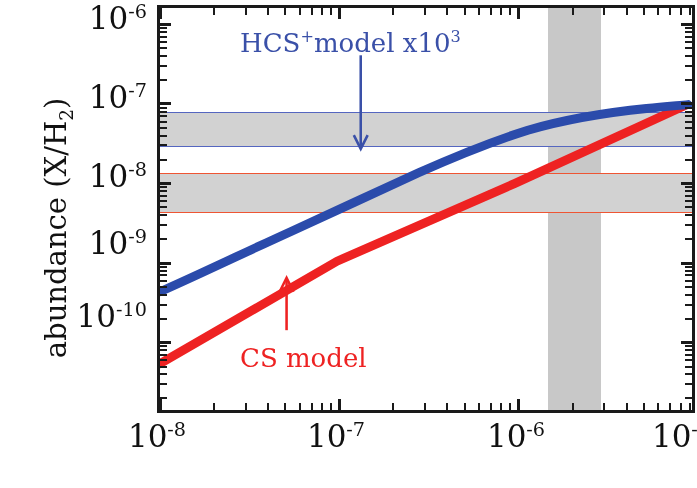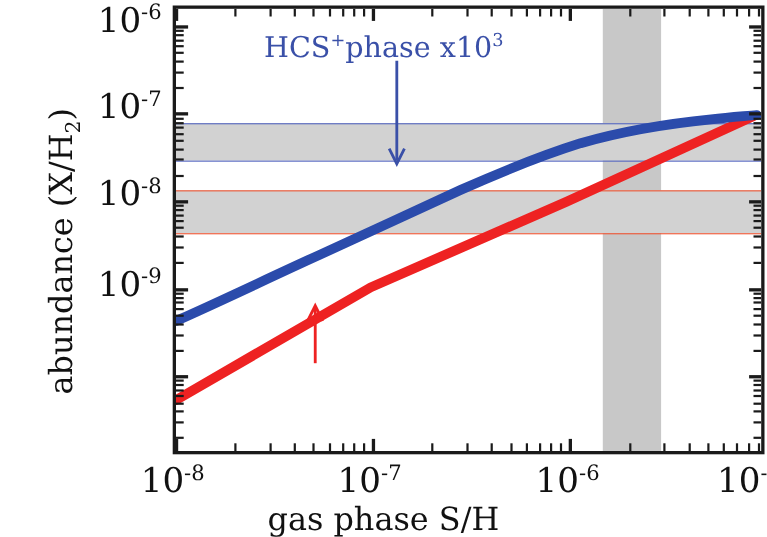--- a/index.html
+++ b/index.html
@@ -50,31 +50,31 @@
 </style>
 </head>
 <body>
 
 <div id="figure">
 
   <div id="ylabels">
     <div class="ytick-label" style="top:18px;"><span>10</span><span class="sup">-6</span></div>
     <div class="ytick-label" style="top:97px;"><span>10</span><span class="sup">-7</span></div>
     <div class="ytick-label" style="top:176px;"><span>10</span><span class="sup">-8</span></div>
-    <div class="ytick-label" style="top:258px;"><span>10</span><span class="sup">-9</span></div>
+    <div class="ytick-label" style="top:243px;"><span>10</span><span class="sup">-9</span></div>
+    <div class="ytick-label" style="top:316px;"><span>10</span><span class="sup">-10</span></div>
   </div>
 
   <div id="yaxis-title"><span>abundance (X/H</span><span class="sub">2</span><span>)</span></div>
 
   <div class="xtick-label" style="left:157px;"><span>10</span><span class="sup">-8</span></div>
   <div class="xtick-label" style="left:336px;"><span>10</span><span class="sup">-7</span></div>
   <div class="xtick-label" style="left:516px;"><span>10</span><span class="sup">-6</span></div>
   <div class="xtick-label" style="left:681px;"><span>10</span><span class="sup">-5</span></div>
 
-  <div id="xaxis-title">gas phase S/H</div>
 
   <div id="plot-frame">
 
     <div class="vband" style="left:388px;top:0;width:53px;height:100%;"></div>
 
     <div class="hband" style="top:104px;height:34px;"></div>
     <div class="hband-line" style="top:104px;background:#5566c0;"></div>
     <div class="hband-line" style="top:138px;background:#5566c0;"></div>
 
     <div class="hband" style="top:165px;height:39px;"></div>
@@ -100,22 +100,23 @@
       </g>
 
       <g>
         <line x1="128" y1="327" x2="128" y2="277" stroke="#ee2222" stroke-width="2.6"></line>
         <polyline points="121,288 128,274 135,288" fill="none" stroke="#ee2222" stroke-width="2.6"></polyline>
       </g>
     </svg>
 
 
 
-    <div class="plot-label lbl-hcs-model"><span>HCS</span><span class="sup">+</span><span>phase x10</span><span class="sup">3</span></div>
-
+    <div class="plot-label lbl-hcs-model"><span>HCS</span><span class="sup">+</span><span>model x10</span><span class="sup">3</span></div>
+
+    <div class="plot-label lbl-cs-model">CS model</div>
 
     <div id="yticks-left">
         <div class="tick tick-y minor" style="top: 389.338px;"></div>
         <div class="tick tick-y minor" style="top: 375.32px;"></div>
         <div class="tick tick-y minor" style="top: 365.373px;"></div>
         <div class="tick tick-y minor" style="top: 357.658px;"></div>
         <div class="tick tick-y minor" style="top: 351.355px;"></div>
         <div class="tick tick-y minor" style="top: 346.025px;"></div>
         <div class="tick tick-y minor" style="top: 341.408px;"></div>
         <div class="tick tick-y minor" style="top: 337.336px;"></div>

